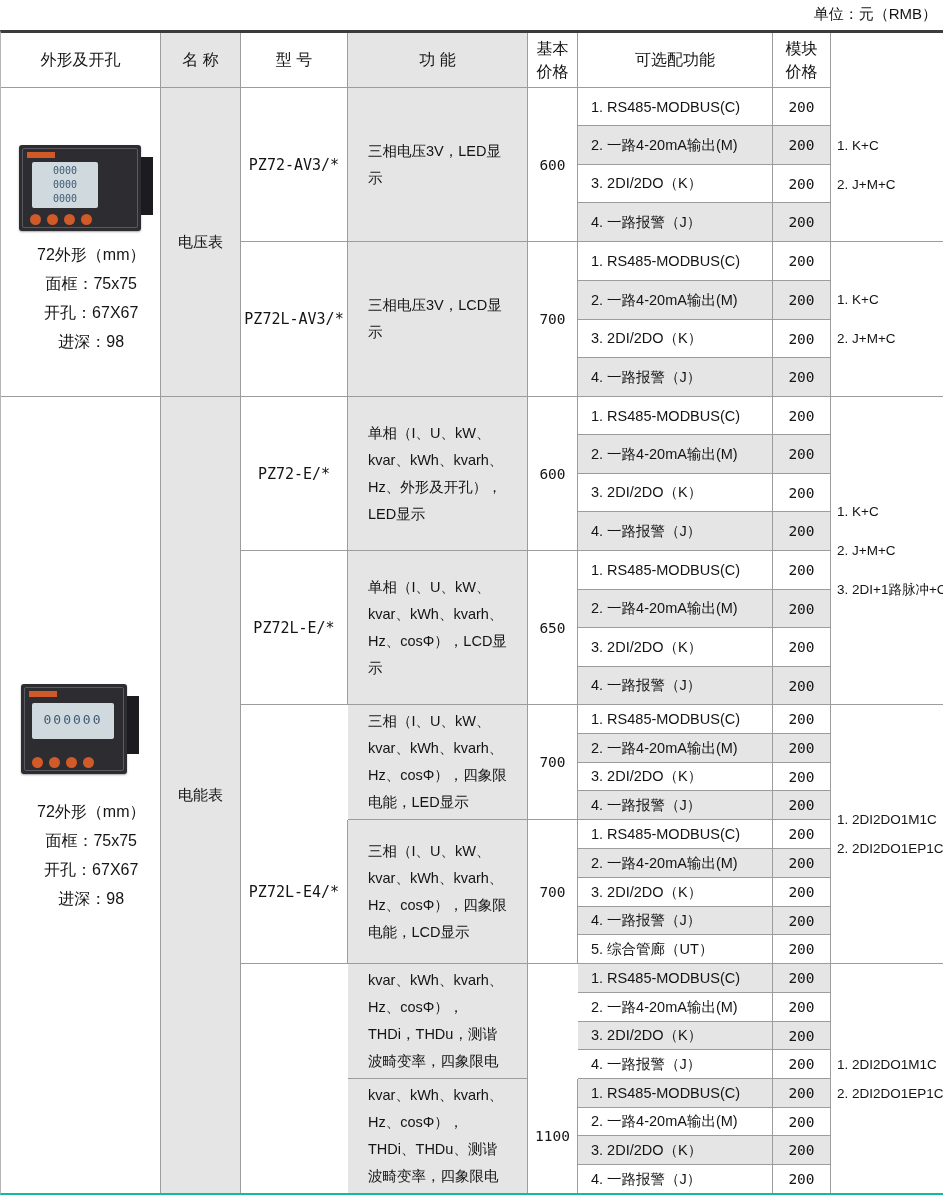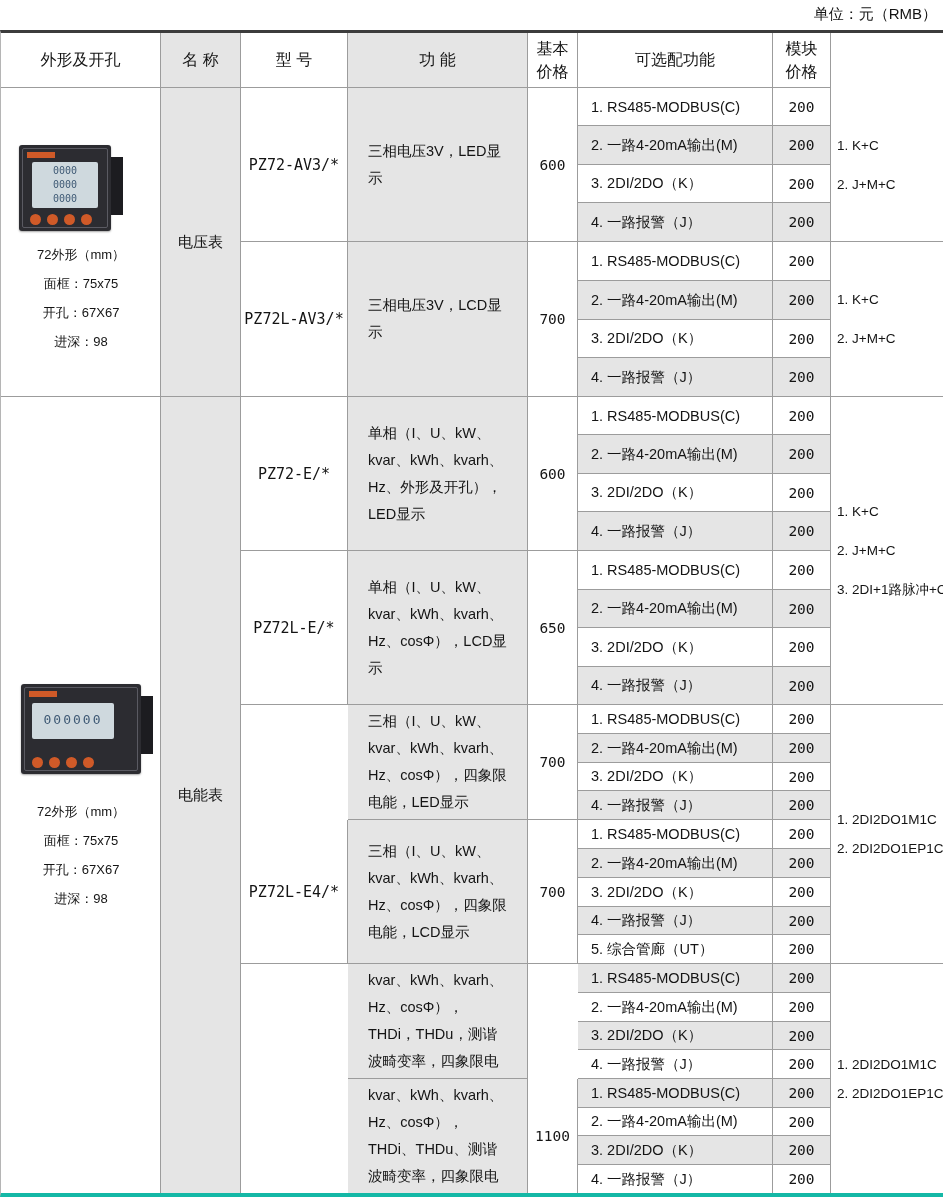--- a/index.html
+++ b/index.html
@@ -7,49 +7,49 @@
   body { font-family:"Liberation Sans", sans-serif; color:#141414; position:relative; }
 
   .unit { position:absolute; top:5px; right:6px; font-size:15px; }
 
   .tbl {
     position:absolute; top:30px; left:0; width:943px;
     display:grid;
     grid-template-columns:160px 80px 107px 180px 50px 195px 58px 113px;
     grid-template-rows:55px 38px 39px 38px 39px 39px 39px 38px 39px 38px 39px 38px 39px 39px 38px 39px 38px 29px 29px 28px 29px 29px 29px 29px 28px 29px 29px 29px 28px 29px 29px 28px 29px 28px;
     border-top:3px solid #3c3c3c;
-    border-bottom:4px solid #14b8a6;
+    border-bottom:2px solid #14b8a6;
     border-left:1px solid #b5b5b5;
   }
   .c {
     border-right:1px solid #9c9c9c; border-bottom:1px solid #9c9c9c;
     display:flex; align-items:center; justify-content:center;
     font-size:15px; text-align:center; overflow:hidden; background:#fff;
   }
   .gy { background:#e5e5e5; }
   .h { font-size:16px; }
   .v { flex-direction:column; line-height:23px;text-align:center; }
   .nb { border-bottom:none; }
   .mono { font-family:"DejaVu Sans Mono", monospace; }
   .num { font-family:"DejaVu Sans Mono", monospace; font-size:14.5px; }
   .opt { justify-content:flex-start; text-align:left; padding-left:13px; font-size:14.5px; white-space:nowrap; }
   .fn  { justify-content:flex-start; text-align:left; padding:6px 20px; font-size:14.5px; line-height:27px; }
   .shared { flex-direction:column; align-items:flex-start; justify-content:center; text-align:left;
             padding-left:6px; font-size:13.5px; line-height:39px; white-space:nowrap; }
   .shared.tight { line-height:29px; }
 
   .pc { display:block; position:relative; background:#fff; }
-  .cap { position:absolute; left:36px; font-size:13px; }
+  .cap { position:absolute; left:36px; font-size:16px; }
   .cap div { height:29px; line-height:29px; white-space:nowrap; }
   .cap1 { top:152px; }
   .cap2 { top:400px; }
 
   .meter { position:absolute; background:#2c2c31; border-radius:3px; box-shadow:0 1px 2px rgba(0,0,0,.35); }
-  .m1 { left:18px; top:57px; width:92px; height:86px; }
-  .m2 { left:20px; top:287px; width:120px; height:90px; }
+  .m1 { left:18px; top:57px; width:122px; height:86px; }
+  .m2 { left:20px; top:287px; width:106px; height:90px; }
   .fin { position:absolute; right:-12px; top:12px; width:12px; height:58px; background:#1c1c20; }
   .mframe { position:absolute; inset:3px; border:1px solid #5a5a62; border-radius:2px; }
   .mlogo { position:absolute; left:8px; top:7px; width:28px; height:6px; background:#cf5a28; }
   .mlcd {
     position:absolute; background:#cfd9de; border-radius:2px; color:#3f5a75;
     font-family:"DejaVu Sans Mono", monospace; text-align:center;
   }
   .mlcd1 { left:13px; top:17px; width:66px; height:46px; font-size:10px; line-height:14px; padding-top:2px; }
   .mlcd2 { left:11px; top:19px; width:82px; height:36px; font-size:13px; line-height:34px; letter-spacing:2px; }
   .mbtns { position:absolute; left:11px; bottom:6px; display:flex; gap:6px; }

